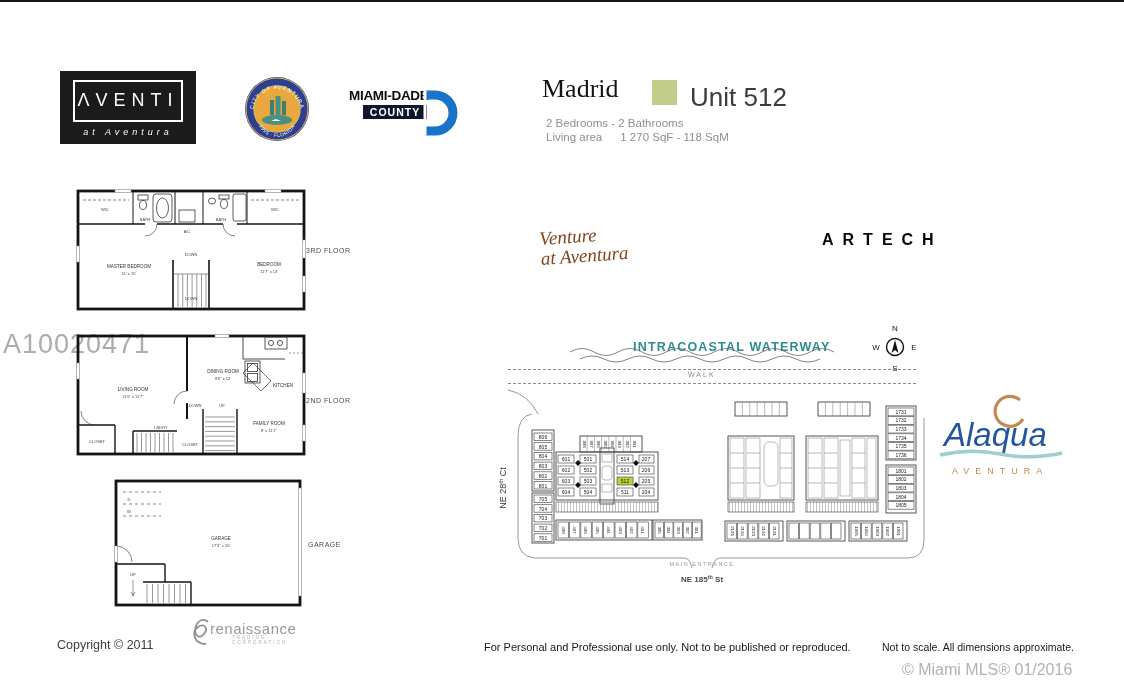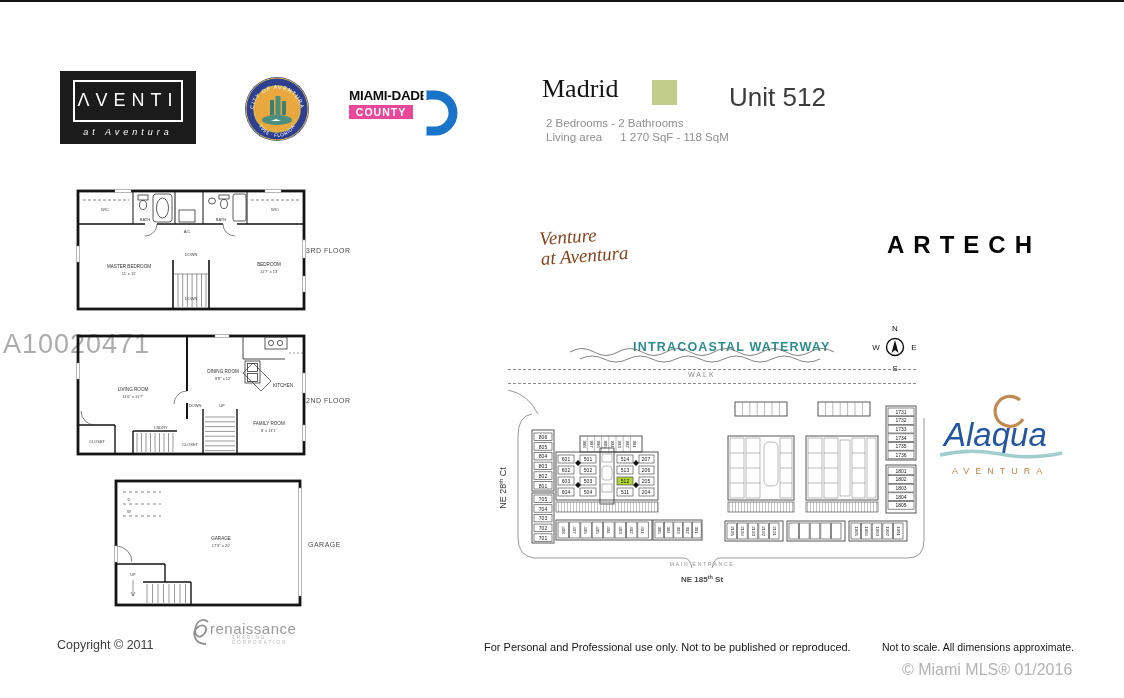--- a/index.html
+++ b/index.html
@@ -8,36 +8,36 @@
   .abs{position:absolute;}
   .topbar{left:0;top:0;width:1124px;height:2px;background:#151515;}
 
   
   .aventi{left:60px;top:71px;width:136px;height:73px;background:#1b1b1b;}
   .aventi .inner{margin:9px 13px 0 13px;height:38px;border:2px solid #fff;
       color:#fff;text-align:center;line-height:36px;font-size:18px;letter-spacing:6px;}
   .aventi .sub{color:#fff;text-align:center;font-size:9px;letter-spacing:4px;margin-top:5px;font-style:italic;}
   .mdlogo{left:349px;top:88px;width:110px;height:50px;}
   .mdtext1{font-size:13.5px;font-weight:bold;color:#0d0d0d;letter-spacing:-.3px;}
-  .mdcounty{margin-top:2px;width:64px;background:#ec4899;color:#fff;font-size:10.5px;
-      font-weight:bold;text-align:center;letter-spacing:1px;padding:1px 0;}
+  .mdcounty{margin-top:2px;width:64px;background:#0f172a;color:#fff;font-size:10.5px;
+      font-weight:bold;text-align:center;letter-spacing:1px;padding:1px 0;margin-left:14px;}
   .title{left:542px;top:74px;font-family:"Liberation Serif",serif;font-size:26px;color:#141414;}
-  .unitlbl{left:690px;top:82px;font-size:26px;color:#3c3c3c;margin-left:39px;}
+  .unitlbl{left:690px;top:82px;font-size:26px;color:#3c3c3c;}
   .specs{left:546px;top:117px;font-size:11.5px;color:#8f8f8f;}
   .arealine{left:546px;top:131px;font-size:11.5px;color:#8f8f8f;}
   .arealine .gap{display:inline-block;width:18px;}
 
   .watermark{left:3px;top:329px;font-size:27px;color:#9e9e9e;letter-spacing:1px;opacity:.85;z-index:1;}
   .fp{z-index:2;}
   .fl-label{font-size:7px;color:#4a4a4a;letter-spacing:.5px;}
 
   
   .venture{left:540px;top:226px;color:#83441f;font-family:"Liberation Serif",serif;
       font-style:italic;font-size:19px;line-height:20px;transform:rotate(-4deg);}
-  .artech{left:887px;top:231px;font-size:24px;font-weight:600;letter-spacing:9px;color:#060606;}
+  .artech{left:822px;top:231px;font-size:16px;font-weight:600;letter-spacing:9px;color:#060606;}
   .waterway{left:633px;top:329px;font-size:12.5px;font-weight:bold;letter-spacing:1.2px;color:#2d8c8c;margin-top:11px;}
   .walkline{height:0;border-top:1px dashed #8a8a8a;width:408px;left:508px;}
   .walklbl{left:688px;top:371px;font-size:7px;color:#8a8a8a;letter-spacing:2px;}
 
   
   .copyright{left:57px;top:638px;font-size:12.5px;color:#3d3d3d;}
   .ren{left:188px;top:620px;width:120px;}
   .rentxt{font-size:15px;color:#9a9a9a;letter-spacing:.5px;}
   .rensub{font-size:4.5px;color:#b3b3b3;letter-spacing:2px;margin-top:-2px;margin-left:22px;}
   .mcp{left:363px;top:626px;width:120px;height:30px;}

